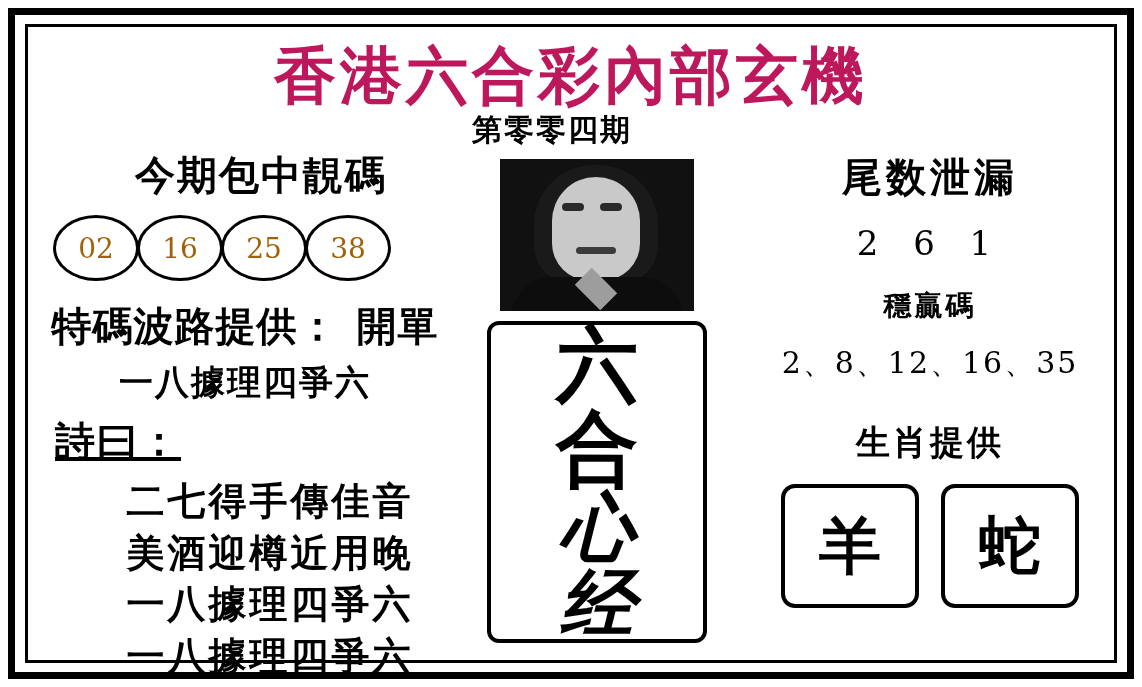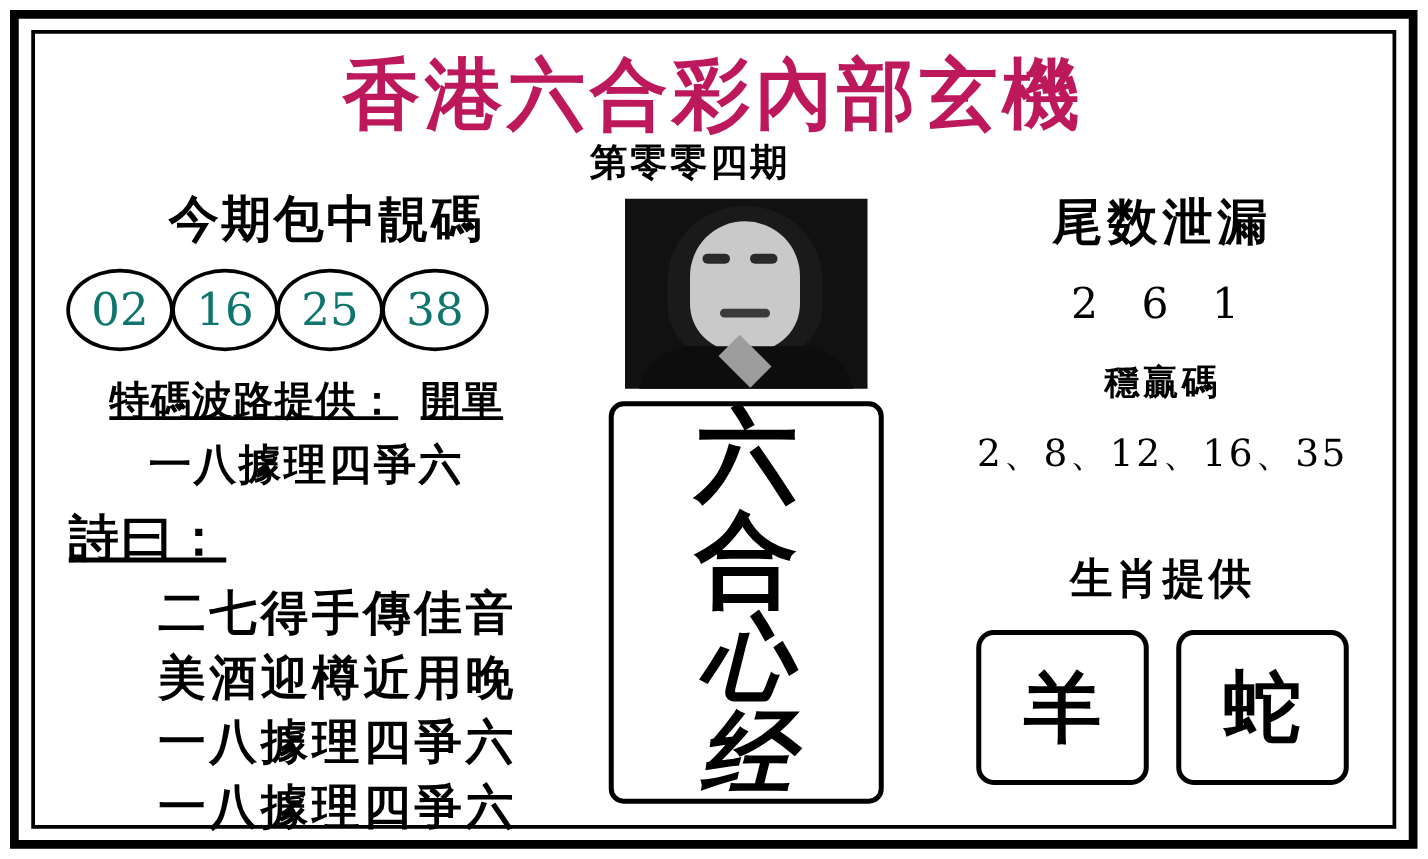--- a/index.html
+++ b/index.html
@@ -73,34 +73,33 @@
   .ball {
     width: 86px;
     height: 66px;
     border: 3px solid #000;
     border-radius: 50%;
     box-sizing: border-box;
     display: flex;
     align-items: center;
     justify-content: center;
     font-family: "DejaVu Serif", "Liberation Serif", serif;
-    font-size: 36px;
-    color: #0f766e;
+    font-size: 28px;
+    color: #a16207;
     margin-right: -2px;
     background: #fff;
   }
   .wave-line {
     font-family: "DejaVu Serif", "Liberation Serif", serif;
     font-weight: bold;
-    font-size: 32px;
+    font-size: 40px;
     margin-top: 18px;
     letter-spacing: 1px;
     text-align: center;
     width: 400px;
-    text-decoration: underline;
   }
   .wave-line .kai {
     margin-left: 18px;
   }
   .wave-sub {
     font-family: "DejaVu Serif", "Liberation Serif", serif;
     font-weight: bold;
     font-size: 34px;
     text-align: center;
     width: 400px;
@@ -263,21 +262,21 @@
     font-family: "DejaVu Serif", "Liberation Serif", serif;
     font-size: 30px;
     letter-spacing: 2px;
     margin-top: 18px;
   }
   .zodiac-heading {
     font-family: "DejaVu Serif", "Liberation Serif", serif;
     font-weight: bold;
     font-size: 34px;
     letter-spacing: 3px;
-    margin-top: 56px;
+    margin-top: 36px;
   }
   .zodiac-row {
     display: flex;
     justify-content: center;
     gap: 22px;
     margin-top: 18px;
   }
   .zodiac-box {
     width: 138px;
     height: 124px;

